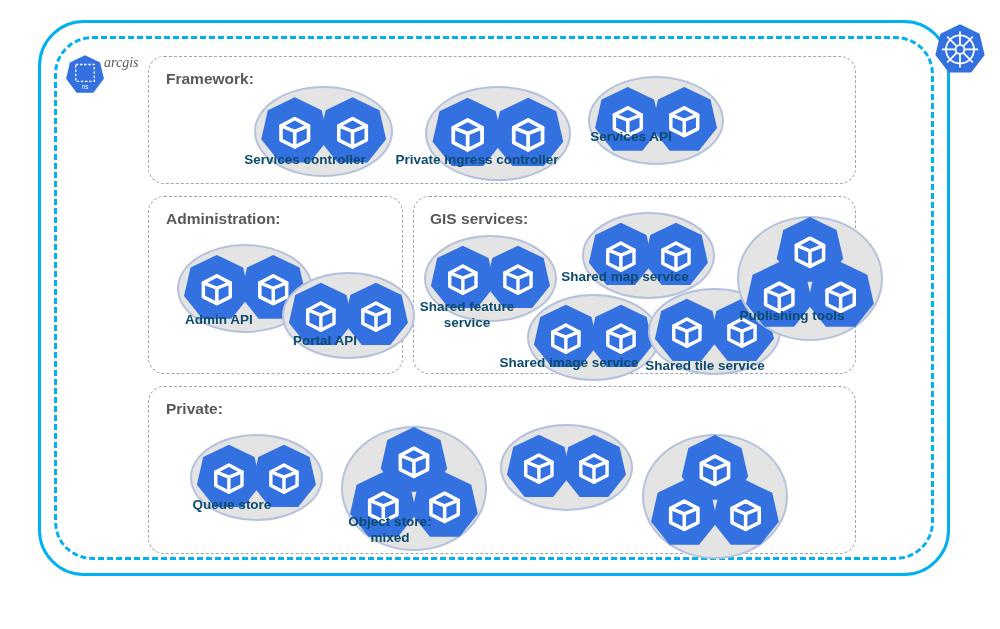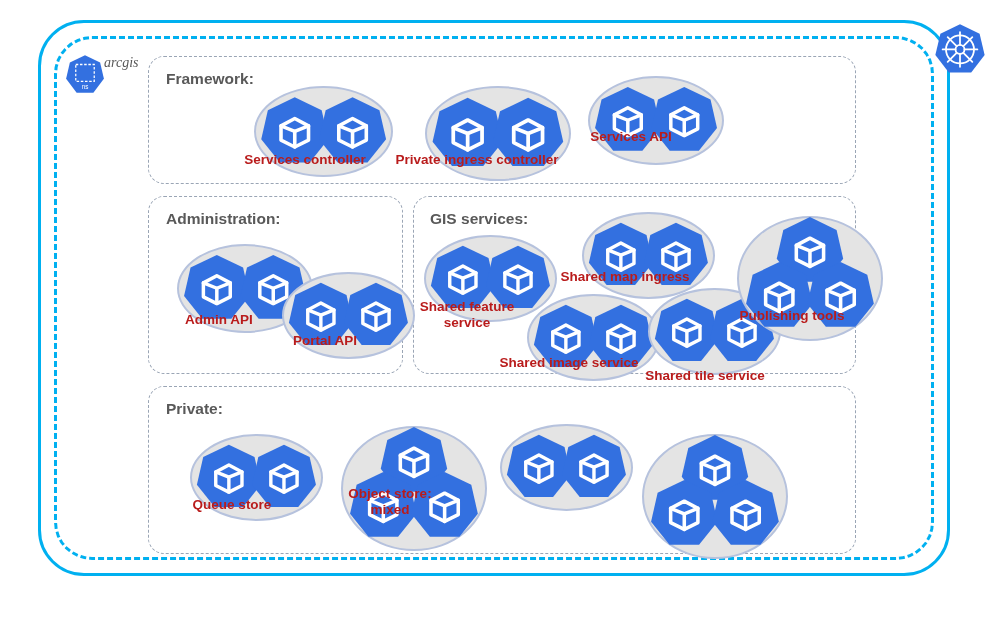--- a/index.html
+++ b/index.html
@@ -82,21 +82,21 @@
     border: 2px solid #b6c2dd;
     background: #e4e4e4;
     border-radius: 50%;
   }
   .pod-svg { position: absolute; left: 0; top: 0; }
 
   .pod-label {
     position: absolute;
     font-size: 13.5px;
     font-weight: bold;
-    color: #b91c1c;
+    color: #0c4a6e;
     line-height: 1.18;
     white-space: pre-line;
     text-align: center;
   }
 </style>
 </head>
 <body>
 
 <div id="stage">
 
@@ -433,20 +433,20 @@
       </div>
     </div>
 
 <div class="pod-label" style="left: 240px; top: 152px; width: 130px;">Services controller</div>
     <div class="pod-label" style="left: 392px; top: 152px; width: 170px;">Private ingress controller</div>
     <div class="pod-label" style="left: 569px; top: 129px; width: 124px;">Services API</div>
     <div class="pod-label" style="left: 162px; top: 312px; width: 114px;">Admin API</div>
     <div class="pod-label" style="left: 268px; top: 333px; width: 114px;">Portal API</div>
     <div class="pod-label" style="left: 408px; top: 299px; width: 118px;">Shared feature
 service</div>
-    <div class="pod-label" style="left: 555px; top: 269px; width: 140px;">Shared map ingress</div>
+    <div class="pod-label" style="left: 555px; top: 269px; width: 140px;">Shared map service</div>
     <div class="pod-label" style="left: 496px; top: 355px; width: 146px;">Shared image service</div>
-    <div class="pod-label" style="left: 640px; top: 368px; width: 130px;">Shared tile service</div>
+    <div class="pod-label" style="left: 640px; top: 358px; width: 130px;">Shared tile service</div>
     <div class="pod-label" style="left: 735px; top: 308px; width: 114px;">Publishing tools</div>
     <div class="pod-label" style="left: 176px; top: 497px; width: 112px;">Queue store</div>
-    <div class="pod-label" style="left: 332px; top: 486px; width: 116px;">Object store:
+    <div class="pod-label" style="left: 332px; top: 514px; width: 116px;">Object store:
 mixed</div>
   </div>
 
 </body></html>

